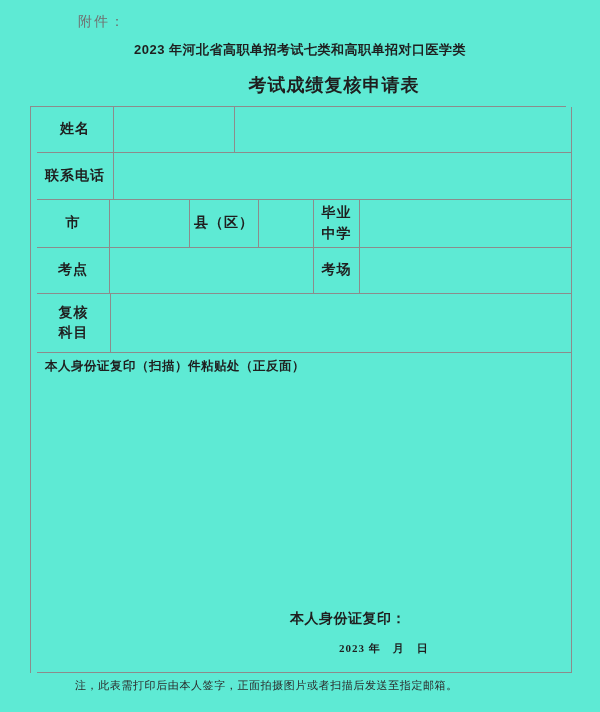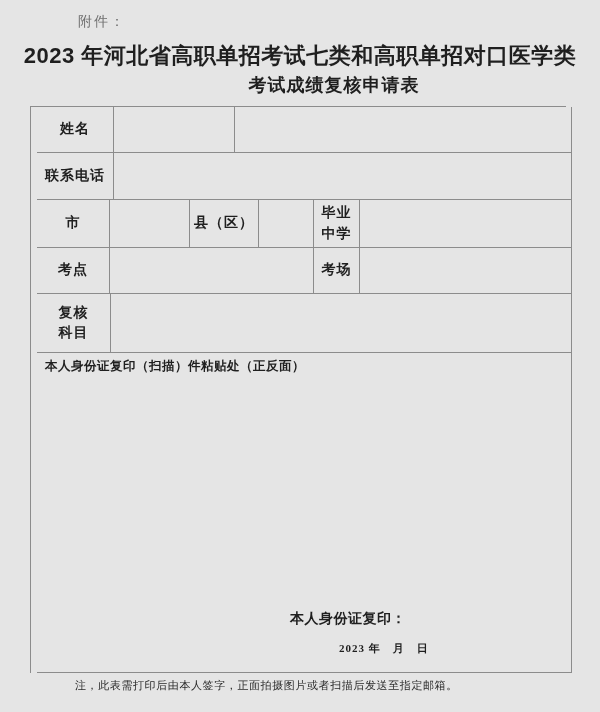--- a/index.html
+++ b/index.html
@@ -6,21 +6,21 @@
     --color-border: #8c8c8c;
     --color-text: #1f1f1f;
     --color-muted: #707070;
   }
   * { box-sizing: border-box; }
   html, body { margin: 0; padding: 0; background: #ffffff; }
   .page {
     position: relative;
     width: 600px;
     height: 712px;
-    background: #e5e5e5;
+    background: #5eead4;
     overflow: hidden;
     font-family: "Liberation Serif", "DejaVu Serif", serif;
     color: var(--color-text);
   }
   .attachment {
     position: absolute;
     left: 78px;
     top: 13px;
     font-size: 14px;
     letter-spacing: 2px;
@@ -29,21 +29,21 @@
   }
   .title {
     position: absolute;
     left: 0;
     width: 600px;
     text-align: center;
     font-weight: bold;
     font-family: "Liberation Sans", "DejaVu Sans", sans-serif;
     color: var(--color-text);
   }
-  .title.line1 { top: 41px; font-size: 22px; letter-spacing: 0.5px; }
+  .title.line1 { top: 41px; font-size: 13px; letter-spacing: 0.5px; }
   .title.line2 { top: 73px; font-size: 18px; letter-spacing: 1px; margin-left: 34px; }
 
   .apptable {
     position: absolute;
     left: 30px;
     top: 106px;
     width: 536px;
     border-top: 1px solid var(--color-border);
     border-left: 1px solid var(--color-border);
   }

